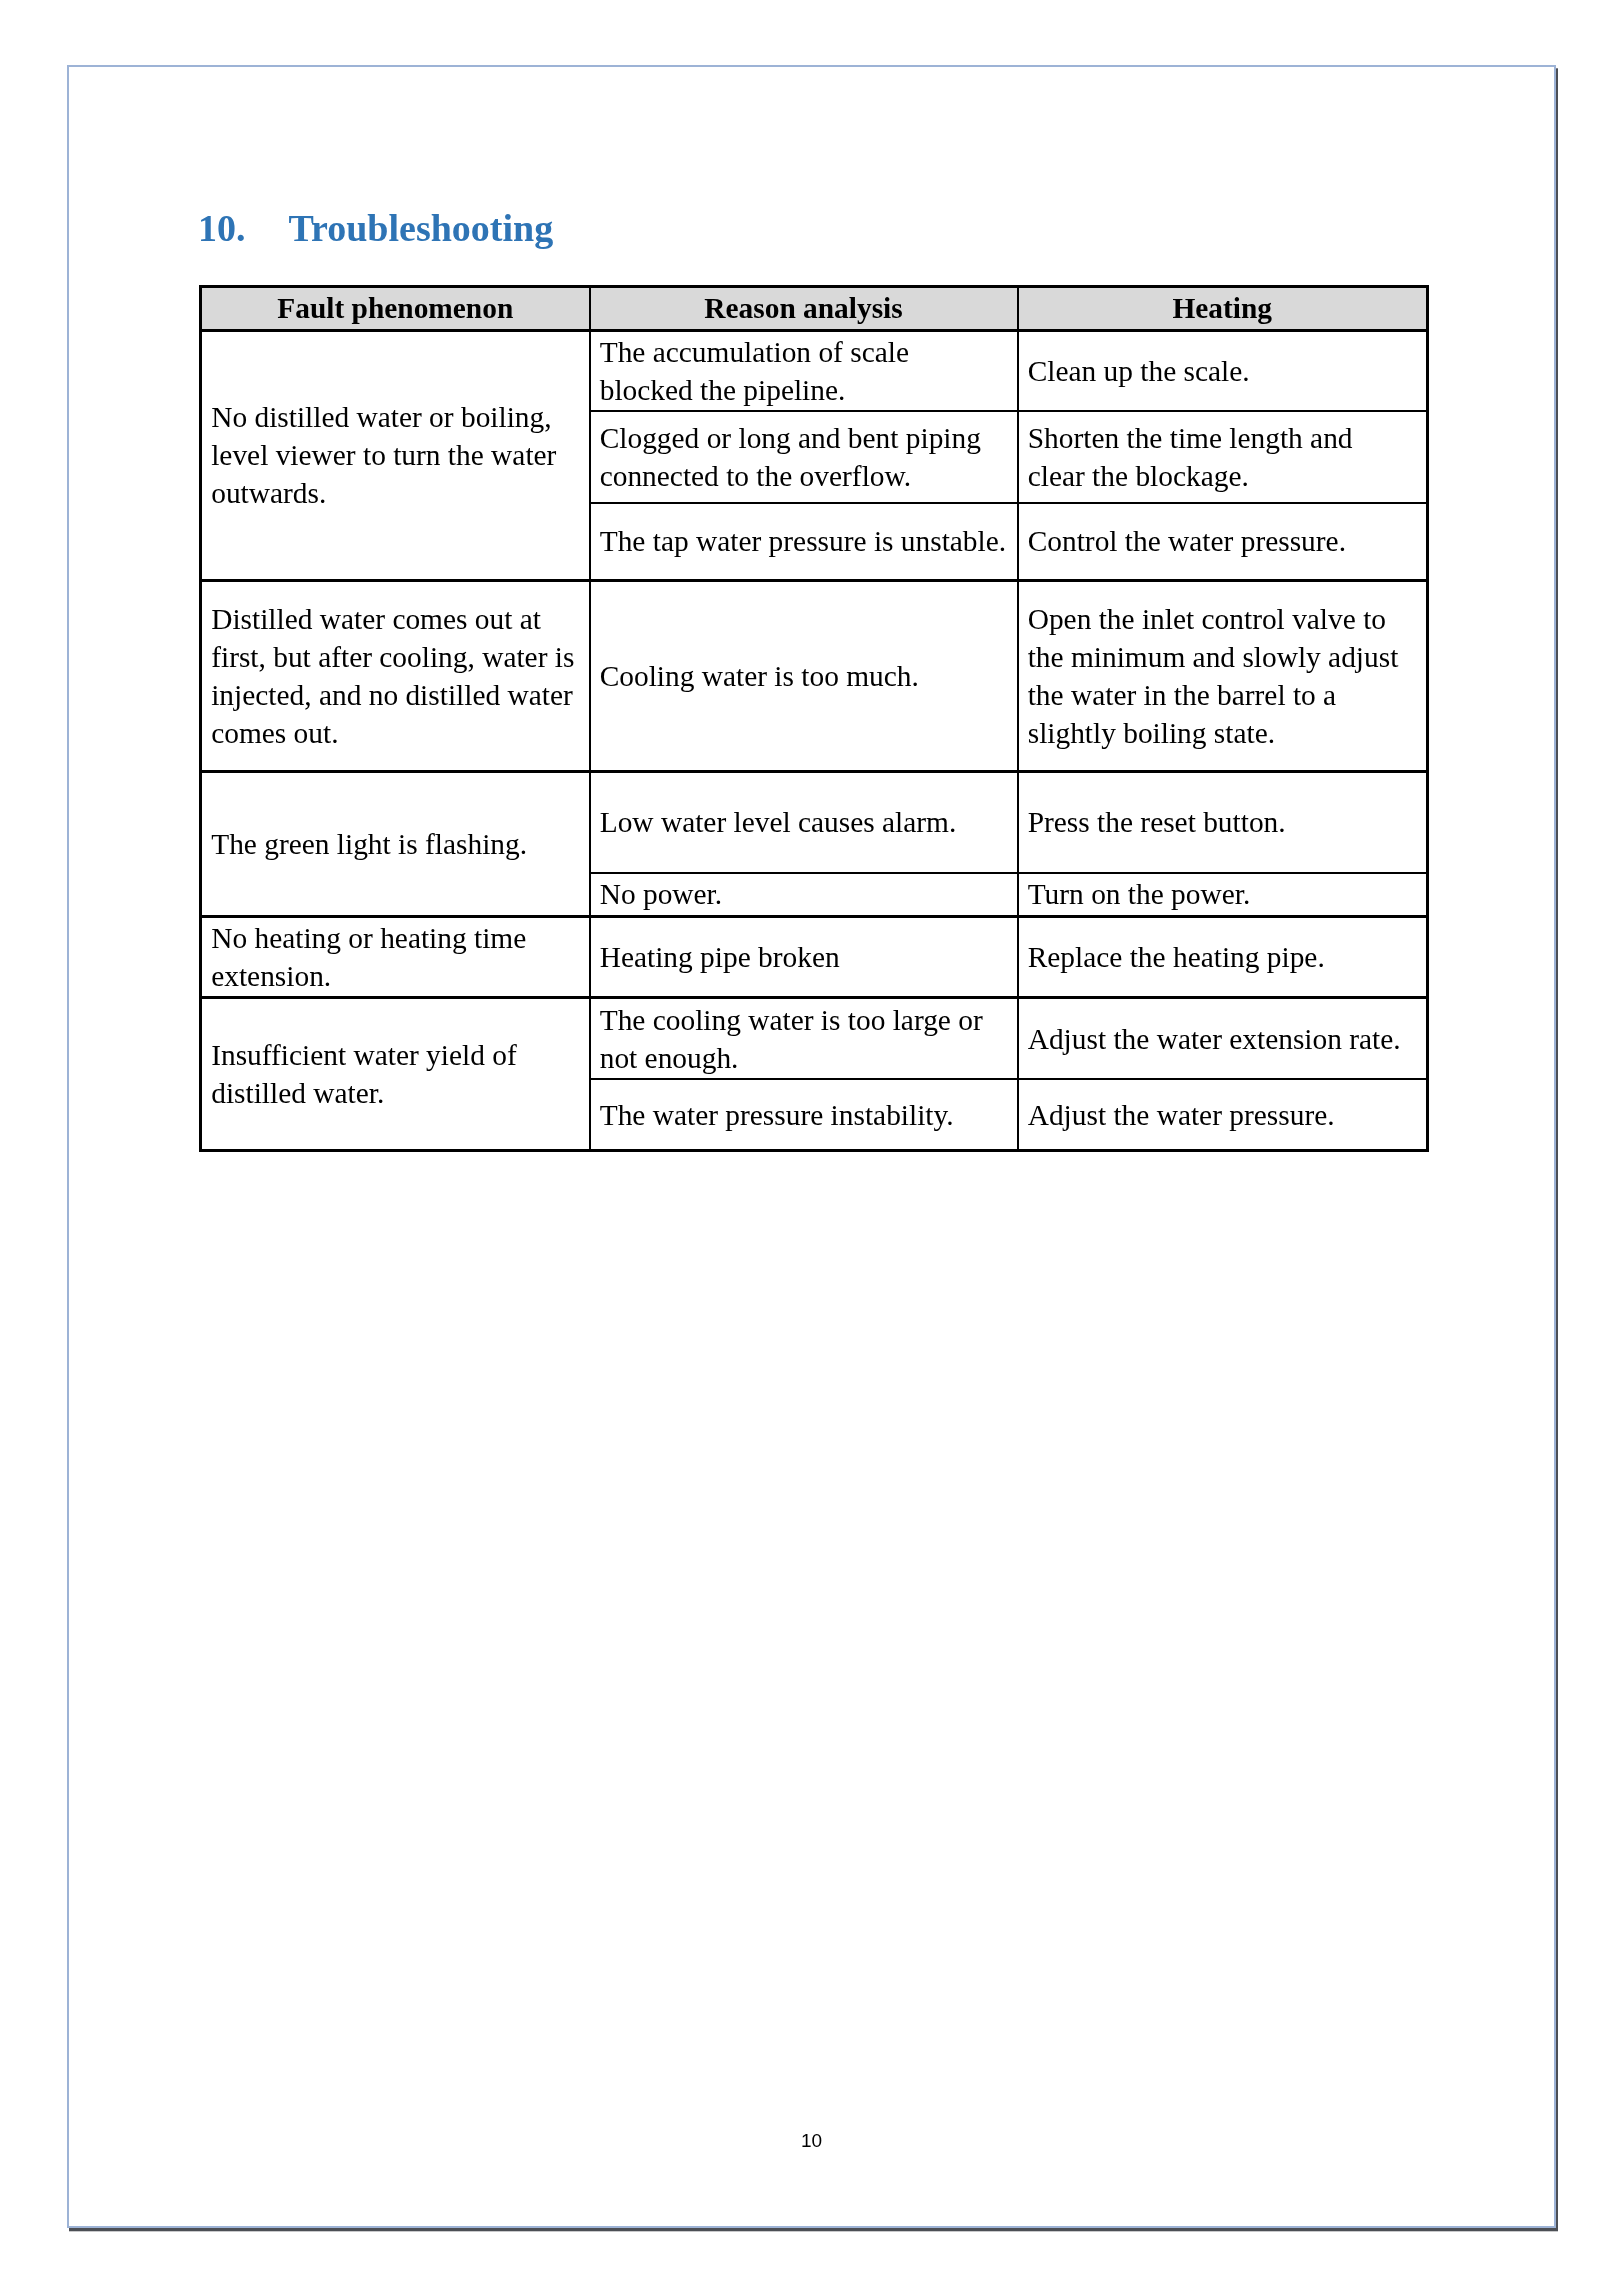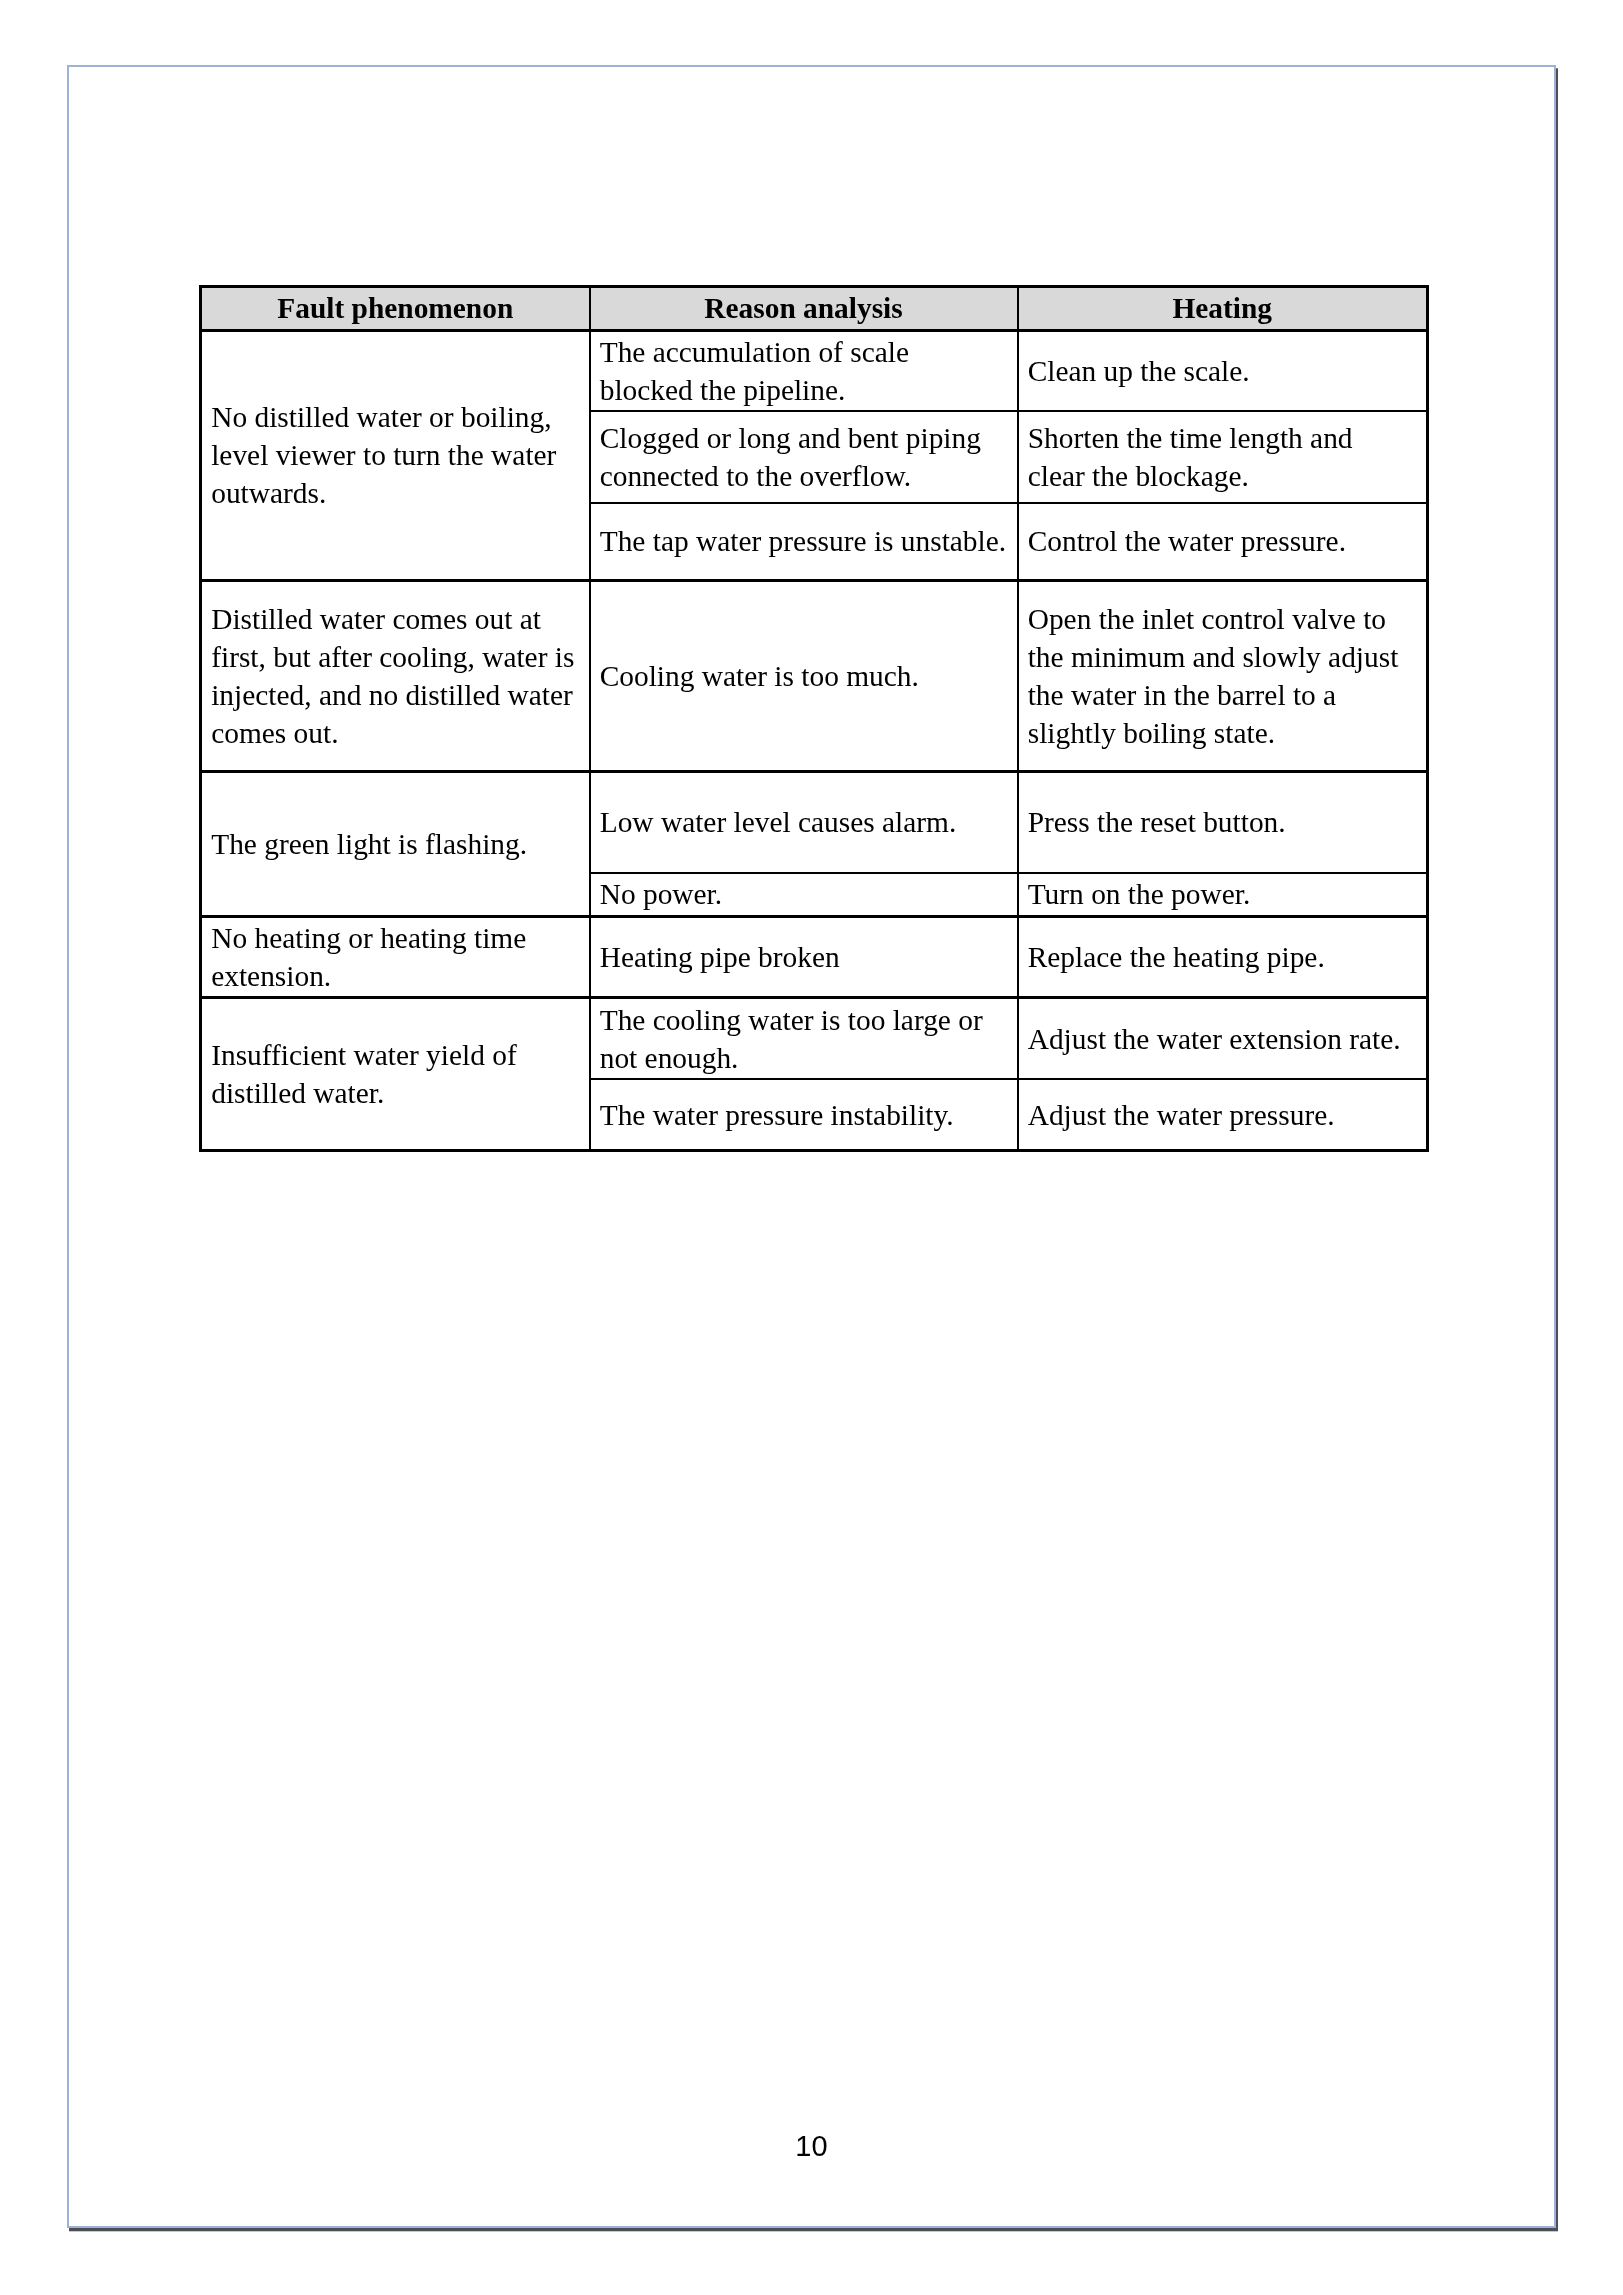--- a/index.html
+++ b/index.html
@@ -67,30 +67,33 @@
     height: 40px;
     border-bottom: 3.3px solid #000;
   }
   table.trouble tr.gstart td { border-top: 3.3px solid #000; }
   .page-num {
     position: absolute;
     left: 0; top: 2063px;
     width: 100%;
     text-align: center;
     font-family: "Liberation Sans", sans-serif;
-    font-size: 29px;
+    font-size: 19px;
     color: #000;
   }
 </style>
 </head>
 <body>
 
 <div class="page-frame">
 
 
+  <div class="section-heading">
+    <span class="num">10.</span><span>Troubleshooting</span>
+  </div>
 
   <table class="trouble">
     <colgroup>
         <col class="c1">
         <col class="c2">
         <col class="c3">
       </colgroup>
     <tbody>
         <tr>
       <th>Fault phenomenon</th>

